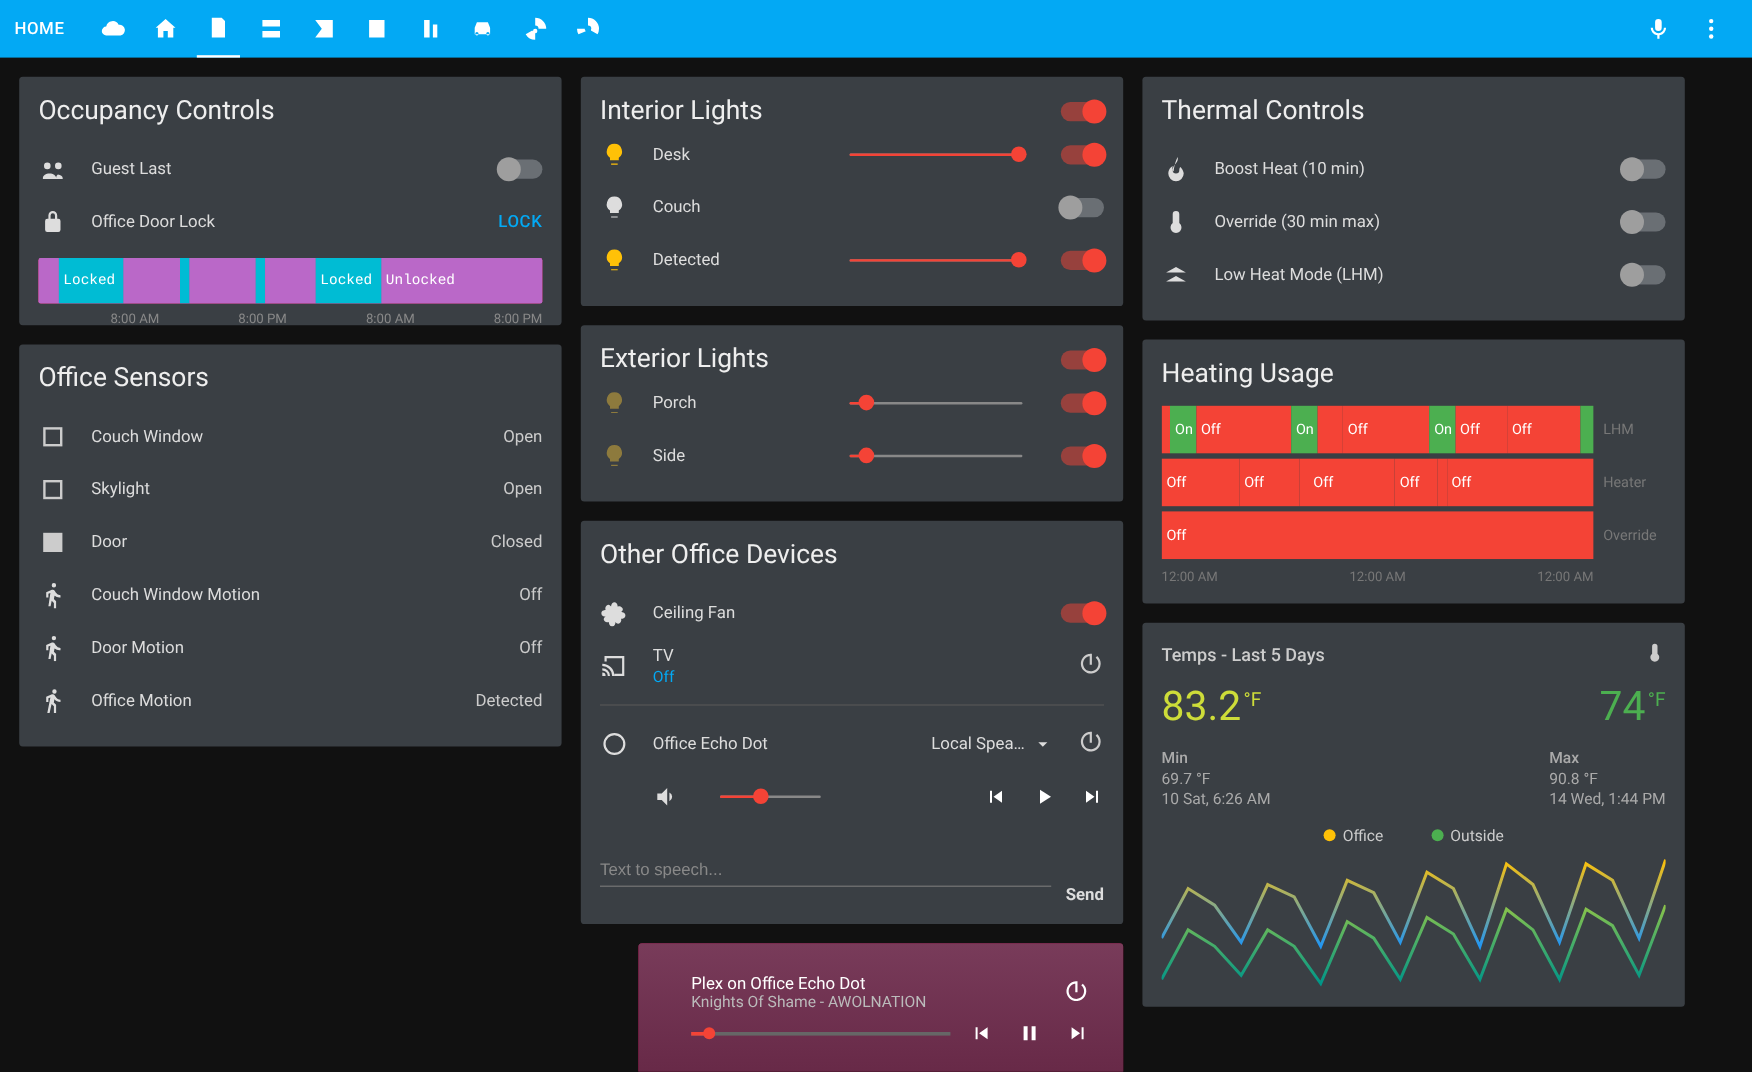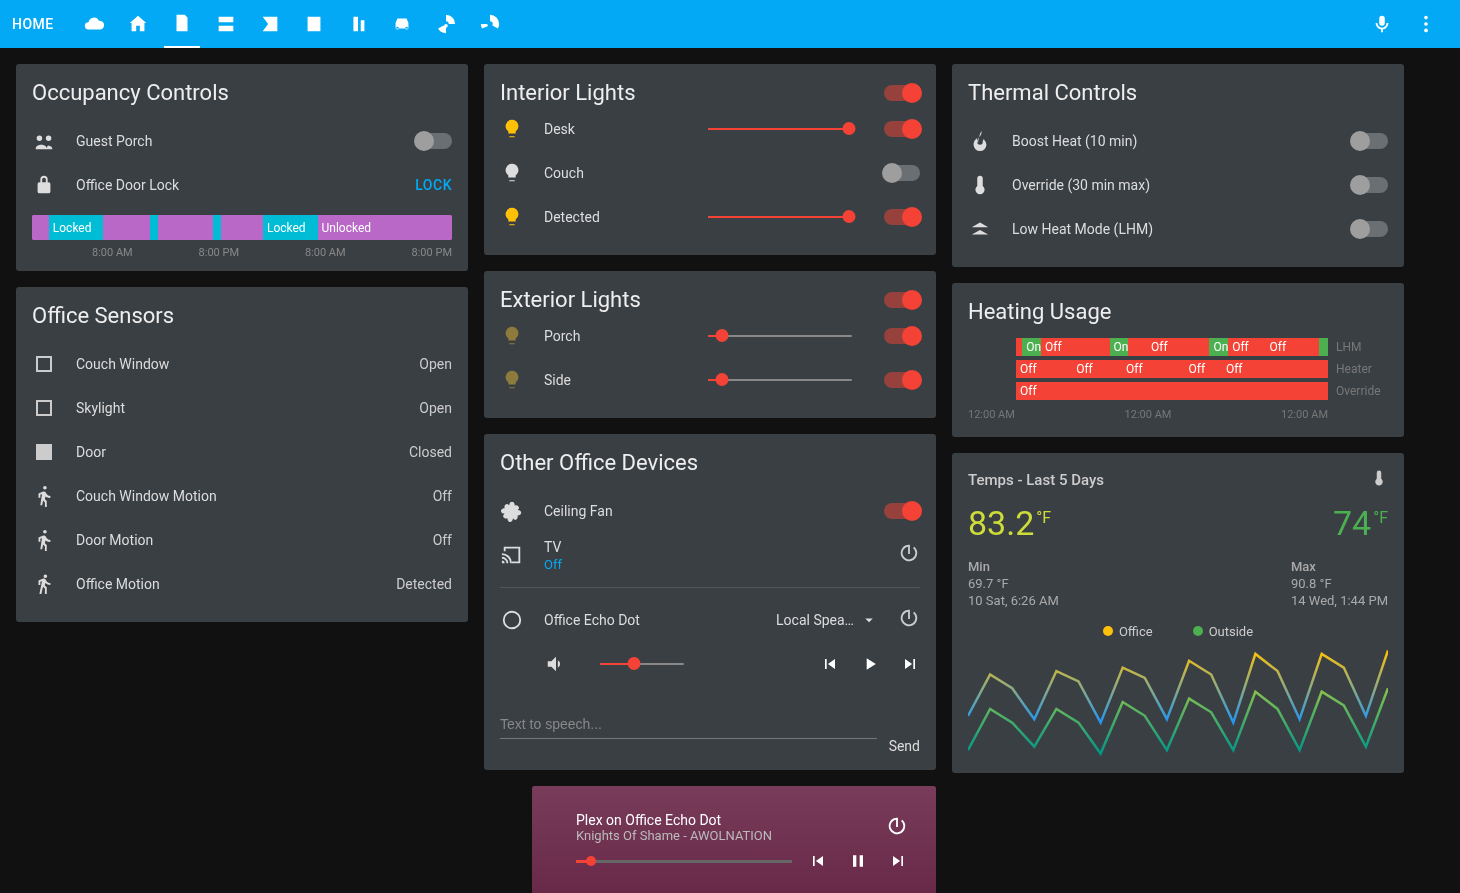--- a/index.html
+++ b/index.html
@@ -28,42 +28,42 @@
 .toggle.on { background: rgba(244,67,54,0.5); }
 .toggle.on::after { background: #f44336; left: 18px; }
 .toggle.red-header { margin-left: auto; }
 .slider { flex: 1; display: flex; align-items: center; max-width: 170px; margin-right: 12px; position: relative; }
 .slider-track { height: 2px; background: #888; width: 100%; border-radius: 2px; }
 .slider-fill { position: absolute; height: 2px; background: #f44336; border-radius: 2px; left: 0; }
 .slider-knob { position: absolute; width: 13px; height: 13px; border-radius: 50%; background: #f44336; top: -6px; transform: translateX(-50%); }
 .bulb-on svg { fill: #ffc107 !important; }
 .bulb-dim svg { fill: #8d7a3d !important; }
 .timeline { margin-top: 8px; height: 40px; position: relative; }
-.tl-bar { height: 25px; background: #ec4899; position: relative; border-radius: 2px; display: flex; overflow: hidden; }
+.tl-bar { height: 38px; background: #ec4899; position: relative; border-radius: 2px; display: flex; overflow: hidden; font-family: Liberation Mono, monospace; }
 .tl-seg { height: 100%; font-size: 12px; color: #fff; display: flex; align-items: center; padding-left: 4px; overflow: hidden; white-space: nowrap; }
 .tl-seg.locked { background: #00bcd4; }
 .tl-seg.unlocked { background: #ba68c8; }
 .tl-labels { display: flex; justify-content: space-between; margin-top: 6px; font-size: 11px; color: #888; }
 .checkbox-open { border: 2px solid #ccc; width: 16px; height: 16px; }
 .checkbox-closed { background: #ccc; width: 16px; height: 16px; }
 .media-card { background: #be185d; padding: 12px; position: relative; overflow: hidden; min-height: 94px; margin-left: 48px; }
 .media-bg { position: absolute; inset: 0; background: linear-gradient(180deg, #4a5358, #2d3438); opacity: 0.6; }
 .media-content { position: relative; padding: 14px 16px; display: flex; flex-direction: column; gap: 8px; }
 .media-row1 { display: flex; align-items: center; gap: 16px; }
 .media-row2 { display: flex; align-items: center; gap: 16px; }
 .media-title { font-size: 14px; color: #fff; }
 .media-sub { font-size: 13px; color: #bbb; }
 .media-controls { display: flex; gap: 20px; align-items: center; margin-left: auto; }
 .media-controls svg { width: 20px; height: 20px; fill: #fff; cursor: pointer; }
 .progress { height: 3px; background: #666; position: relative; margin: 0 44px 0 44px; }
 .progress-fill { position: absolute; height: 100%; background: #f44336; }
 .progress-knob { position: absolute; width: 10px; height: 10px; border-radius: 50%; background: #f44336; top: -4px; transform: translateX(-50%); }
 .heating-bars { display: flex; flex-direction: column; gap: 4px; margin-bottom: 8px; }
 .hb-row { display: flex; align-items: center; gap: 8px; font-size: 12px; }
-.hb-bar { flex: 1; height: 18px; display: flex; position: relative; overflow: hidden; margin-left: 48px; }
+.hb-bar { flex: 1; height: 40px; display: flex; position: relative; overflow: hidden; }
 .hb-seg { height: 100%; font-size: 12px; color: #fff; display: flex; align-items: center; padding-left: 4px; white-space: nowrap; }
 .hb-seg.on { background: #4caf50; }
 .hb-seg.off { background: #f44336; }
 .hb-label { width: 52px; color: #777; font-size: 12px; }
 .hb-times { display: flex; justify-content: space-between; font-size: 11px; color: #777; margin: 4px 0 0 0; padding-right: 60px; }
 .temps-header { display: flex; align-items: center; margin-bottom: 12px; }
 .temps-header .ttl { font-size: 15px; color: #ccc; font-weight: 500; flex: 1; }
 .temp-big { display: flex; justify-content: space-between; margin-bottom: 16px; }
 .temp-val { font-size: 34px; font-weight: 400; }
 .temp-val.office { color: #cddc39; }
@@ -73,21 +73,21 @@
 .temp-meta .mm { display: flex; flex-direction: column; gap: 2px; }
 .temp-meta .mm.r { text-align: left; }
 .legend { display: flex; justify-content: center; gap: 40px; font-size: 13px; color: #ccc; margin-bottom: 8px; }
 .legend .dot { width: 10px; height: 10px; border-radius: 50%; display: inline-block; margin-right: 6px; }
 .legend .dot.o { background: #ffc107; }
 .legend .dot.g { background: #4caf50; }
 .chart { height: 110px; position: relative; }
 .tts-row { display: flex; align-items: center; gap: 12px; margin-top: 8px; }
 .tts-input { flex: 1; background: transparent; border: none; border-bottom: 1px solid #777; color: #ddd; font-size: 14px; padding: 6px 0; outline: none; }
 .tts-input::placeholder { color: #888; }
-.send-btn { font-size: 14px; color: #ddd; cursor: pointer; font-weight: 400; margin-top: 44px; }
+.send-btn { font-size: 14px; color: #ddd; cursor: pointer; font-weight: 700; margin-top: 44px; }
 .dropdown { display: flex; align-items: center; gap: 6px; font-size: 14px; color: #ddd; cursor: pointer; }
 .dropdown svg { width: 18px; height: 18px; fill: #ddd; }
 .power-ic { cursor: pointer; }
 .power-ic svg { width: 22px; height: 22px; fill: #ccc; }
 .tv-sub { font-size: 13px; color: #03a9f4; }
 .echo-slider { max-width: 100px; margin: 0 12px; position: relative; }
 .section-header { display: flex; align-items: center; margin-bottom: 2px; }
 .section-header h2 { flex: 1; margin-bottom: 0; }
 </style>
 </head>
@@ -164,21 +164,21 @@
 
   <div class="col col1">
     <div class="card">
       <h2>Occupancy Controls</h2>
       <div class="row">
         <span class="ic">
             <svg viewBox="0 0 24 24">
               <path d="M7 12a3 3 0 100-6 3 3 0 000 6zm10 0a3 3 0 100-6 3 3 0 000 6zM3 20c0-2.2 2.7-4 6-4s6 1.8 6 4v1H3zm12 0c0-1.2.6-2.3 1.6-3.1 2.6.3 4.4 1.8 4.4 3.1v1h-6z"></path>
             </svg>
           </span>
-        <span class="lbl">Guest Porch</span>
+        <span class="lbl">Guest Last</span>
         <span class="toggle"></span>
       </div>
       <div class="row">
         <span class="ic">
             <svg viewBox="0 0 24 24">
               <path d="M12 2a4 4 0 014 4v3h1a2 2 0 012 2v8a2 2 0 01-2 2H7a2 2 0 01-2-2v-8a2 2 0 012-2h1V6a4 4 0 014-4zm0 2a2 2 0 00-2 2v3h4V6a2 2 0 00-2-2z"></path>
             </svg>
           </span>
         <span class="lbl">Office Door Lock</span>
         <span class="state locked">LOCK</span>

